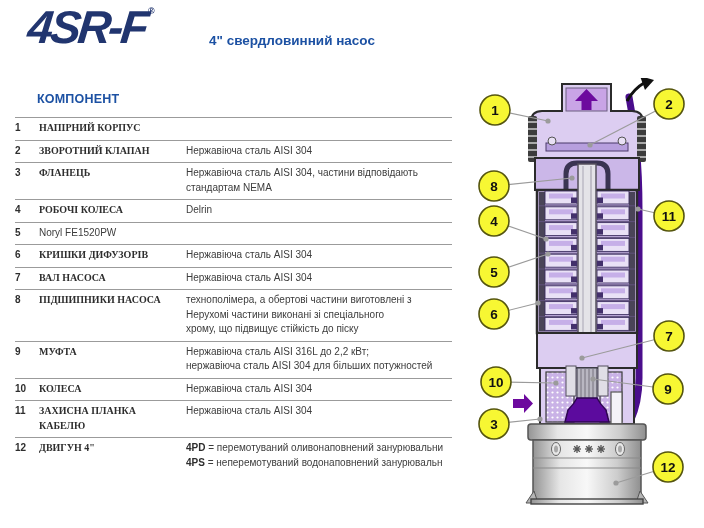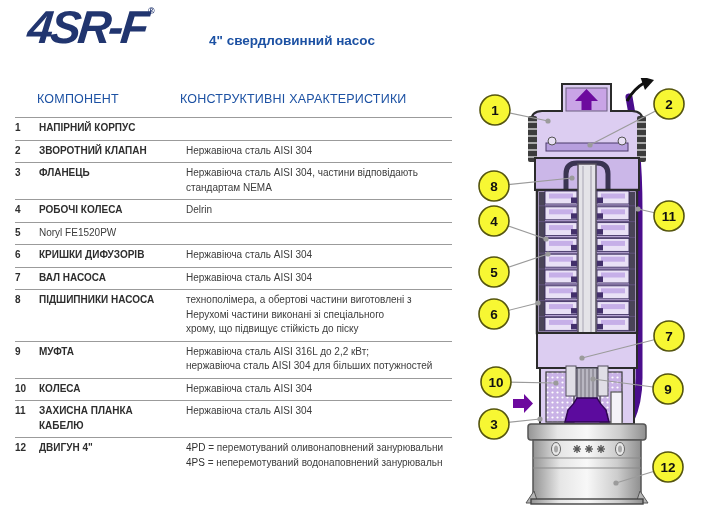--- a/index.html
+++ b/index.html
@@ -17,59 +17,58 @@
   }
   .logo-reg{
     display:inline-block; font-size:9px; font-weight:bold; color:var(--brand,#21356f);
     vertical-align:top; position:relative; top:4px; left:2px;
   }
   .subtitle{
     position:absolute; left:209px; top:33px; font-size:13.5px; font-weight:bold;
     color:var(--blue,#1c51a3);
   }
   .col-head{
-    position:absolute; top:92px; font-size:12.5px; font-weight:normal;
+    position:absolute; top:92px; font-size:12.5px; font-weight:bold;
     color:var(--blue,#1c51a3); letter-spacing:.2px;
   }
   .col-head-component{left:37px;}
   .col-head-specs{left:180px;}
   
   .spec-table{position:absolute; left:15px; top:117px; width:437px;}
   .spec-row{
     display:flex; border-top:1.5px solid #9b9b9b; padding:3px 0 4px 0;
     font-size:10px; line-height:14.5px;
   }
   .cell-num{width:24px; font-weight:bold; color:#2e2e2e; flex:none;}
   .cell-name{
     width:141px; font-weight:bold; color:#2e2e2e; flex:none;
-    white-space:pre-line; padding-right:6px;
+    white-space:pre-line; padding-right:6px;font-family:Liberation Serif, serif;
   }
   .cell-desc{flex:1; color:#3c3c3c; overflow:hidden;}
   .desc-line{white-space:nowrap; overflow:hidden;}
-  .desc-line b{font-weight:normal; color:#2e2e2e;text-align:right;}
+  .desc-line b{font-weight:bold; color:#2e2e2e;text-align:right;}
   
   .diagram{position:absolute; left:478px; top:78px; width:226px; height:450px;}
   .callout-label{
     font-family:"Liberation Sans", sans-serif; font-size:13.5px; font-weight:bold;
     fill:#111;
   }
 </style>
 </head>
 <body>
 
 <div class="page">
 
   <div class="logo">
     <span class="logo-text">4SR-F</span><span class="logo-reg">®</span>
   </div>
 
   <div class="subtitle">4" свердловинний насос</div>
 
   <div class="col-head col-head-component">КОМПОНЕНТ</div>
-  <div class="col-head col-head-specs">КОНСТРУКТИВНІ ХАРАКТЕРИСТИКИ</div>
 
   <div class="spec-table" id="spec-table">
       <div class="spec-row">
         <div class="cell-num">1</div>
         <div class="cell-name">НАПІРНИЙ КОРПУС</div>
       </div>
       <div class="spec-row">
         <div class="cell-num">2</div>
         <div class="cell-name">ЗВОРОТНИЙ КЛАПАН</div>
         <div class="cell-desc">

